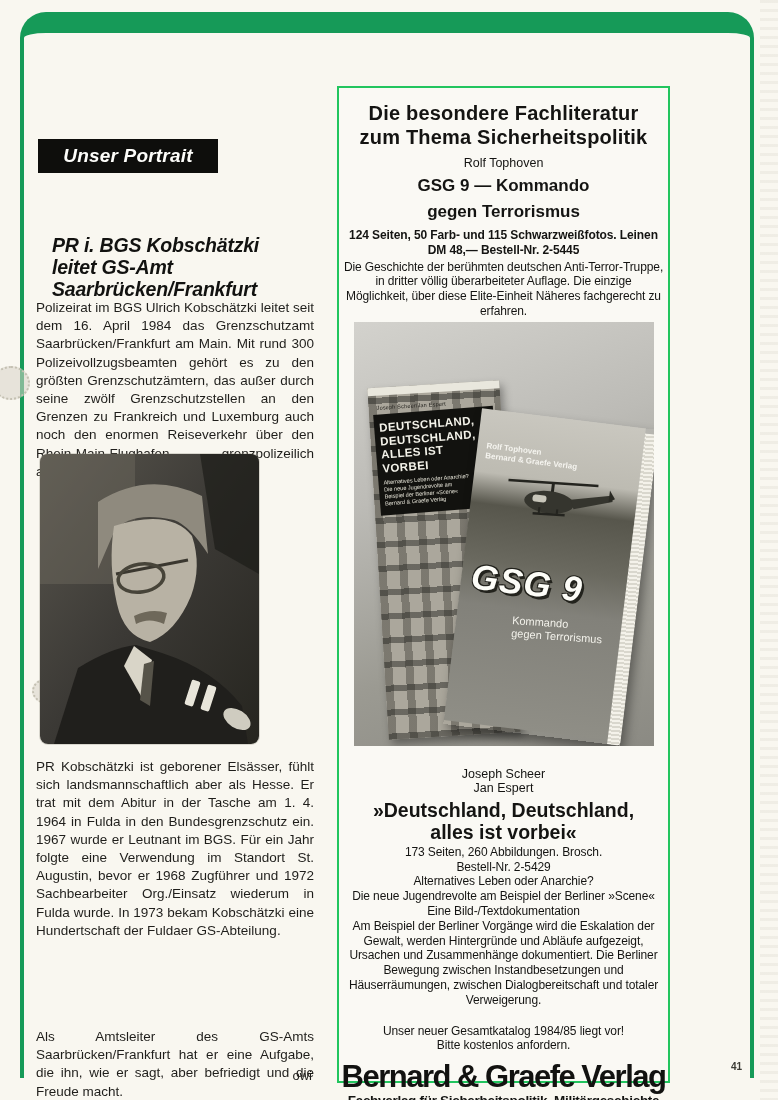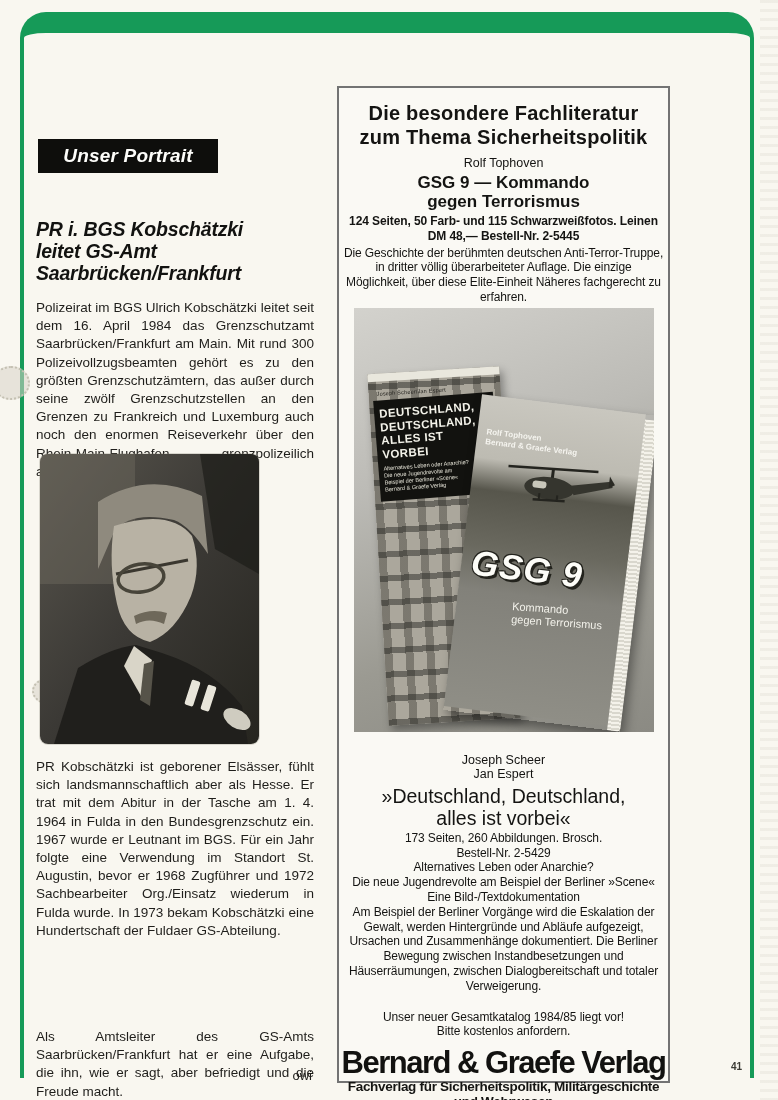--- a/index.html
+++ b/index.html
@@ -24,21 +24,21 @@
   .b1{left:-8px;top:366px;width:34px;height:30px;}
   .b2{left:32px;top:678px;width:27px;height:22px;}
 
   
   .banner{
     position:absolute;left:38px;top:139px;width:180px;height:34px;background:#0e0e0c;
     display:flex;align-items:center;justify-content:center;
     color:#fdfdfa;font-style:italic;font-weight:bold;font-size:19px;letter-spacing:.2px;
   }
   .port-title{
-    position:absolute;left:36px;top:218px;width:290px;margin:0;
+    position:absolute;left:36px;top:218px;width:290px;margin:16px;
     font-size:19.5px;line-height:22px;font-weight:bold;font-style:italic;color:#121210;
     letter-spacing:-0.2px;
   }
   .body{
     position:absolute;left:36px;width:278px;margin:0;
     font-size:13.5px;line-height:18.2px;text-align:justify;color:#1f1e1b;
   }
   .p1{top:299px;}
   .p2{top:758px;}
   .p3{top:921px;}
@@ -46,26 +46,26 @@
   .byline{position:absolute;right:2px;bottom:16px;font-size:13px;}
   .photo-frame{
     position:absolute;left:40px;top:454px;width:219px;height:290px;
     border-radius:8px;overflow:hidden;box-shadow:0 0 0 1px rgba(120,115,100,.25);
   }
   .photo-frame svg{display:block;}
 
   
   .ad-box{
     position:absolute;left:337px;top:86px;width:333px;height:997px;
-    border:2px solid #737373;box-sizing:border-box;text-align:center;color:#141412;
+    border:2px solid #22c55e;box-sizing:border-box;text-align:center;color:#141412;
     background:rgba(255,255,255,0.25);
   }
   .ad-header{margin:13px 2px 0;font-size:20px;line-height:24px;font-weight:bold;letter-spacing:.2px;}
   .b1-author{margin-top:8px;font-size:12.5px;line-height:13px;}
-  .b1-title{margin-top:3px;font-size:17px;line-height:19px;font-weight:bold;}
+  .b1-title{margin-top:3px;font-size:17px;line-height:26px;font-weight:bold;}
   .s-line{font-size:12px;line-height:14.8px;letter-spacing:-0.1px;}
   .b1-details{margin-top:3px;font-weight:bold;}
   .b1-desc{margin:2px 4px 0;}
   .book-photo{
     position:relative;width:300px;height:424px;margin:3px auto 0;overflow:hidden;
     background:linear-gradient(160deg,#d3d2cd 0%,#bcbbb6 35%,#9b9a92 70%,#8b8a83 100%);
   }
   
   .book-left{
     position:absolute;left:24px;top:62px;width:132px;height:352px;transform:rotate(-3.5deg);
@@ -100,21 +100,21 @@
   .br-top{position:absolute;left:9px;top:32px;font-size:8px;line-height:10px;color:#f5f4ef;font-weight:bold;text-align:left;}
   .br-heli{position:absolute;right:20px;top:58px;}
   .br-big{
     position:absolute;left:10px;top:148px;font-size:35px;font-weight:bold;font-style:italic;
     color:#fdfdf8;letter-spacing:1px;
     text-shadow:2.5px 2.5px 0 #23231d,-1px -1px 0 #23231d,1px -1px 0 #23231d,-1px 1px 0 #23231d;
   }
   .br-sub{position:absolute;left:56px;top:198px;font-size:11px;line-height:12.5px;color:#f2f1ea;text-align:left;transform:rotate(-3deg);}
   
   .b2-authors{margin-top:21px;font-size:12.5px;line-height:14.5px;}
-  .b2-title{margin-top:3px;font-size:19.5px;line-height:22px;font-weight:normal;}
+  .b2-title{margin-top:3px;font-size:19.5px;line-height:22px;font-weight:bold;}
   .b2-lines{margin-top:2px;}
   .price-hl{font-weight:bold;text-decoration:underline;}
   .b2-desc{margin:0 2px;}
   .catalog{margin-top:16px;}
   .pub-name{margin-top:7px;font-size:31px;line-height:33px;font-weight:bold;letter-spacing:-1.5px;color:#121210;}
   .pub-sub{font-size:13.5px;line-height:15px;font-weight:bold;letter-spacing:-0.3px;}
   .page-number{position:absolute;left:731px;top:1061px;font-size:10px;font-weight:bold;color:#3a3933;}
 </style>
 </head>
 <body>

